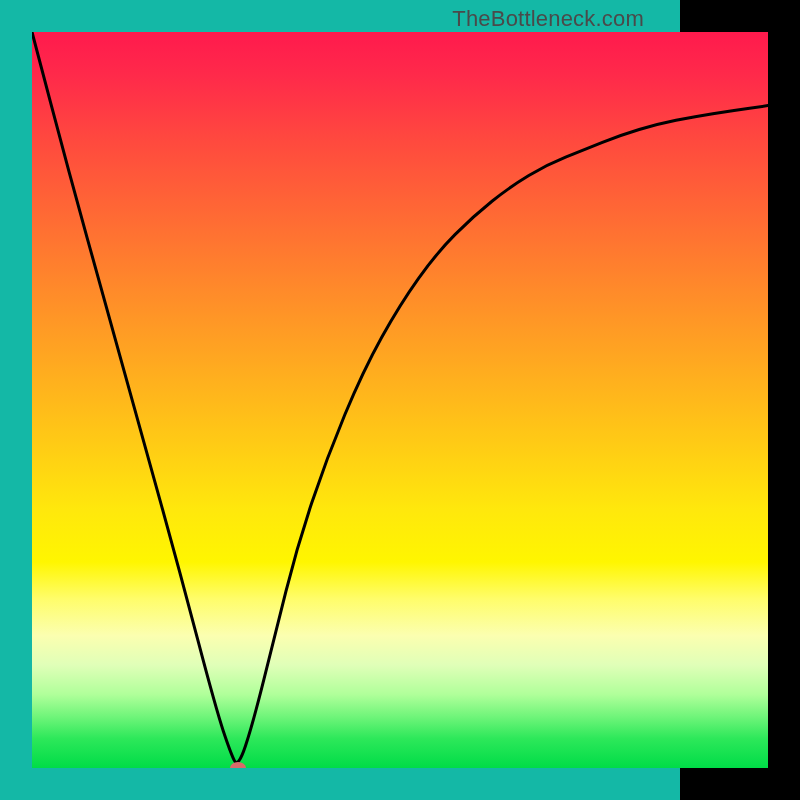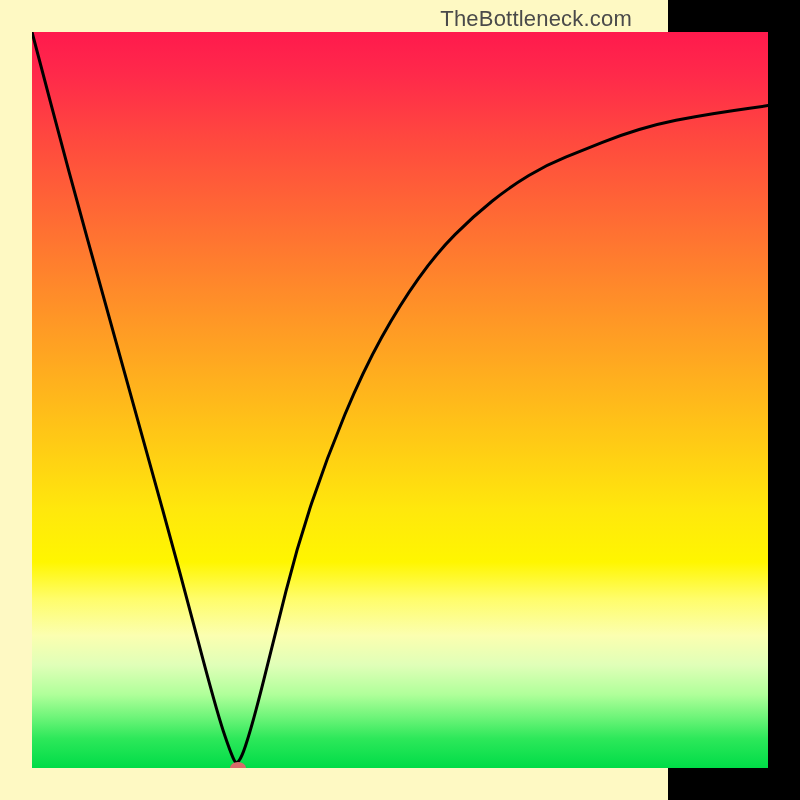--- a/index.html
+++ b/index.html
@@ -8,21 +8,22 @@
     width: 800px;
     height: 800px;
     overflow: hidden;
     background: #000;
     font-family: Arial, Helvetica, sans-serif;
   }
   .frame {
     position: relative;
     width: 668px;
     height: 800px;
-    background: #fef9c3;
+    background: #14b8a6;
+    padding-left: 12px;
   }
   .plot-area {
     position: absolute;
     left: 32px;
     top: 32px;
     width: 736px;
     height: 736px;
     overflow: hidden;
     background: linear-gradient(
       to bottom,

